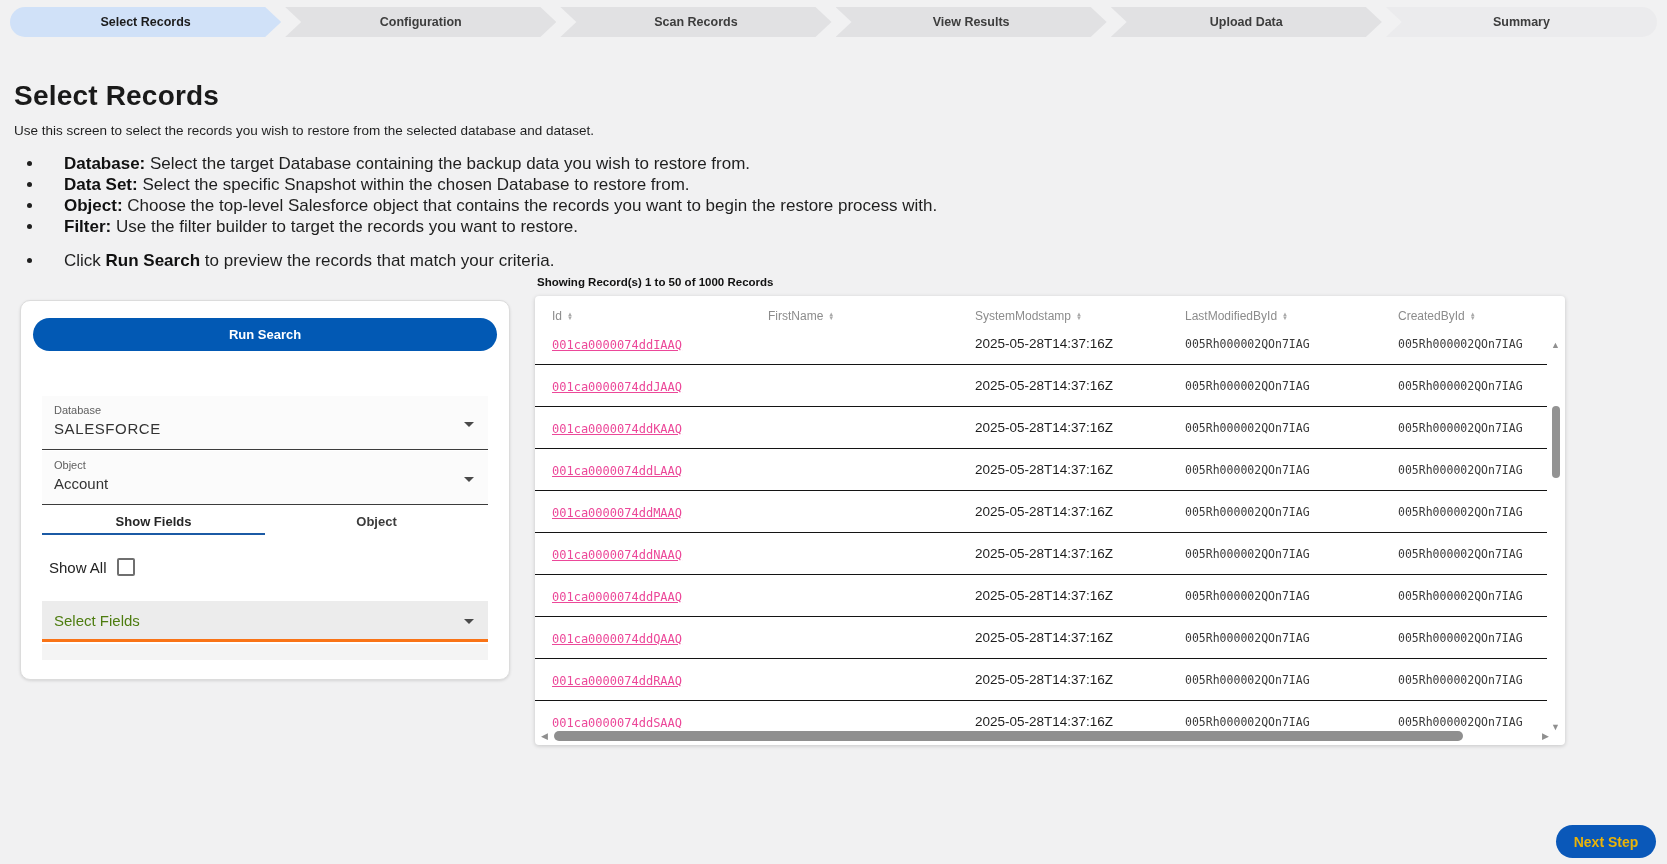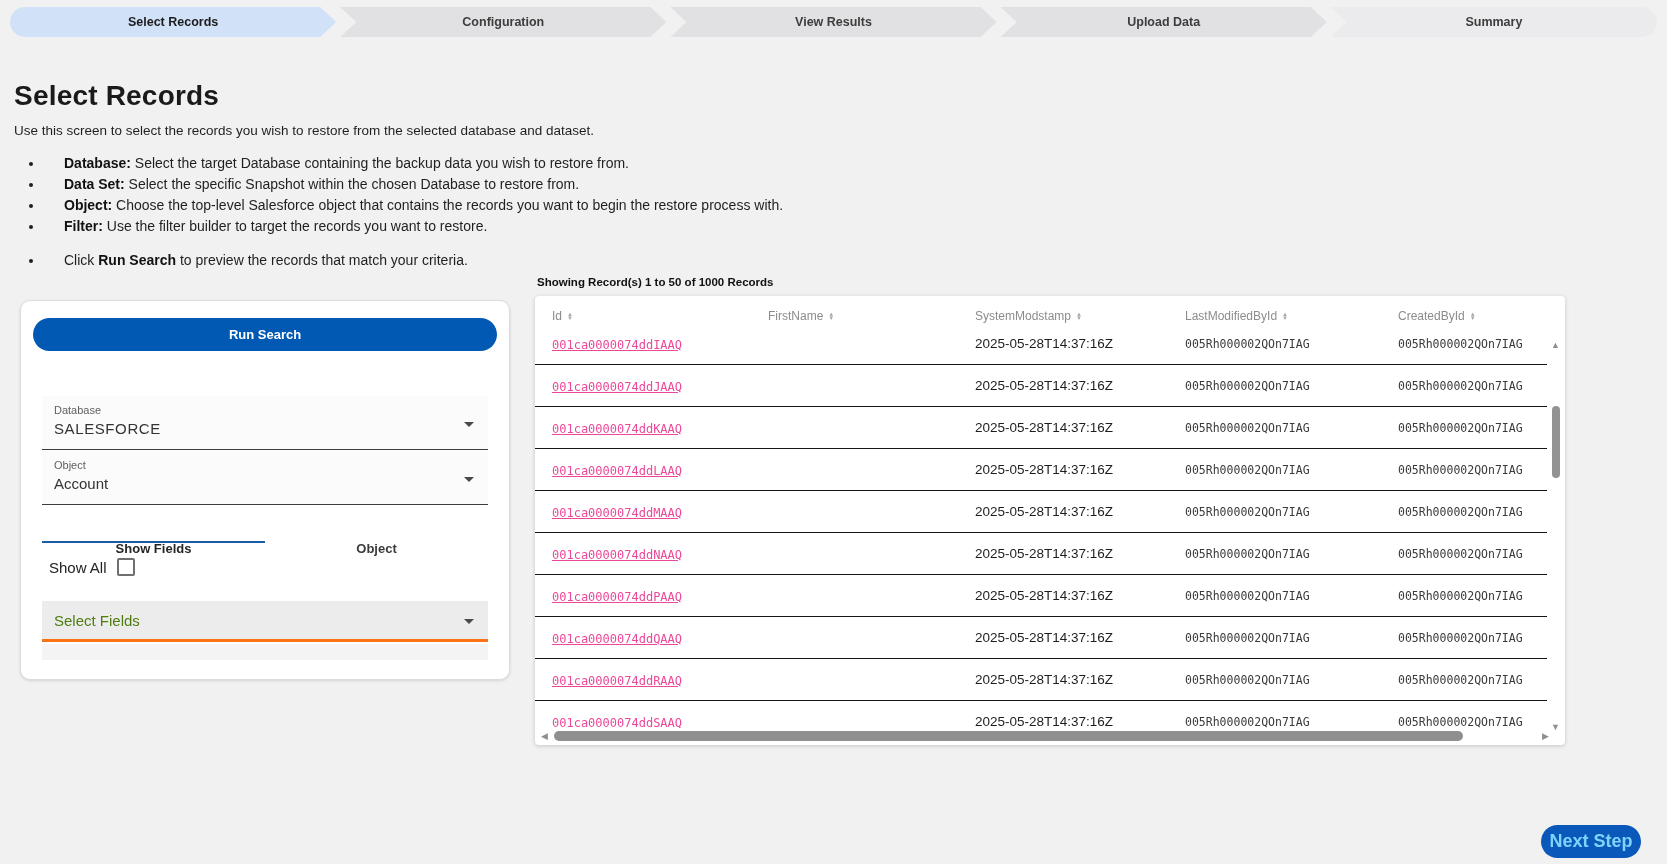--- a/index.html
+++ b/index.html
@@ -28,21 +28,21 @@
     clip-path:polygon(0 0, 100% 0, 100% 100%, 0 100%, 16px 50%);
     border-radius:0 15px 15px 0;
     background:#ebebed;
   }
 
   
   .intro { position:absolute; left:14px; top:80px; width:1240px; }
   .intro h1 { font-size:28px; font-weight:bold; color:#1a1a1a; letter-spacing:0.2px; }
   .intro .subtitle { margin-top:11px; font-size:13.5px; color:#1f1f1f; }
   .intro ul { margin-top:15px; padding-left:30px; }
-  .intro li { font-size:14px; line-height:21px; color:#1f1f1f;padding-left:20px; }
+  .intro li { font-size:17px; line-height:21px; color:#1f1f1f;padding-left:20px; }
   .intro li:last-child { margin-top:13px; }
   .intro b { color:#111; }
 
   
   .search-card {
     position:absolute; left:20px; top:300px; width:490px; height:380px;
     background:#fff; border:1px solid #dcdcdc; border-radius:10px;
     box-shadow:0 1px 3px rgba(0,0,0,.12);
   }
   .run-search {
@@ -58,21 +58,21 @@
   .mfield .fvalue { display:block; margin-top:4px; font-size:15px; color:#333; }
   .mfield.db { top:95px; }
   .mfield.db .fvalue { letter-spacing:0.6px; }
   .mfield.obj { top:150px; }
   .caret {
     position:absolute; right:14px; top:26px; width:0; height:0;
     border-left:5px solid transparent; border-right:5px solid transparent;
     border-top:5.5px solid #4a4a4a;
   }
   .tabs { position:absolute; left:21px; top:205px; width:446px; height:29px; display:flex; }
-  .tab { flex:1; text-align:center; padding-top:8px; font-size:13px; font-weight:600; color:#3c3c3c; cursor:pointer;margin-top:27px; }
+  .tab { flex:1; text-align:center; padding-top:8px; font-size:13px; font-weight:600; color:#3c3c3c; cursor:pointer; }
   .tab.active { font-weight:bold; color:#262626; border-bottom:2px solid #1b5aa5; }
   .show-all { position:absolute; left:28px; top:257px; display:flex; align-items:center; gap:10px; font-size:15px; color:#222; }
   .checkbox { width:18px; height:18px; border:2px solid #6f6f6f; border-radius:2px; background:#fff; cursor:pointer; }
   .select-fields {
     position:absolute; left:21px; top:300px; width:446px; height:41px;
     background:#ececec; border-bottom:3px solid #f97316; padding:11px 12px 0;
     font-size:15px; color:#4d7c0f; cursor:pointer;
   }
   .select-fields .caret { top:18px; }
   .field-strip { position:absolute; left:21px; top:343px; width:446px; height:16px; background:#f4f4f4; }
@@ -108,35 +108,38 @@
   .vscroll .up { top:0; }
   .vscroll .down { bottom:0; }
   .vthumb { position:absolute; left:3px; top:66px; width:8px; height:72px; background:#939393; border-radius:5px; cursor:pointer; }
   .hscroll { position:absolute; left:6px; bottom:3px; width:1008px; height:13px; display:flex; align-items:center; }
   .hscroll .arrow { font-size:9px; color:#8f8f8f; cursor:pointer; }
   .htrack { flex:1; position:relative; height:10px; margin:0 3px; }
   .hthumb { position:absolute; left:3px; top:0; width:92%; height:10px; background:#8f8f8f; border-radius:5px; cursor:pointer; }
 
   
   .next-step {
-    position:absolute; right:26px; top:825px; width:100px; height:33px;
-    border:none; border-radius:17px; background:#0a58b9; color:#7dd3fc;
-    font-family:"Liberation Sans",sans-serif; font-size:18px; font-weight:bold; cursor:pointer;
+    position:absolute; right:11px; top:825px; width:100px; height:33px;
+    border:none; border-radius:17px; background:#0a58b9; color:#eab308;
+    font-family:"Liberation Sans",sans-serif; font-size:14px; font-weight:bold; cursor:pointer;
   }
 </style>
 </head>
 <body>
 
 <div class="stepper">
 
 <div class="step">
     <span>Select Records</span>
   </div>
     <div class="step">
     <span>Configuration</span>
+  </div>
+    <div class="step">
+    <span>Scan Records</span>
   </div>
     <div class="step">
     <span>View Results</span>
   </div>
     <div class="step">
     <span>Upload Data</span>
   </div>
     <div class="step">
     <span>Summary</span>
   </div>

